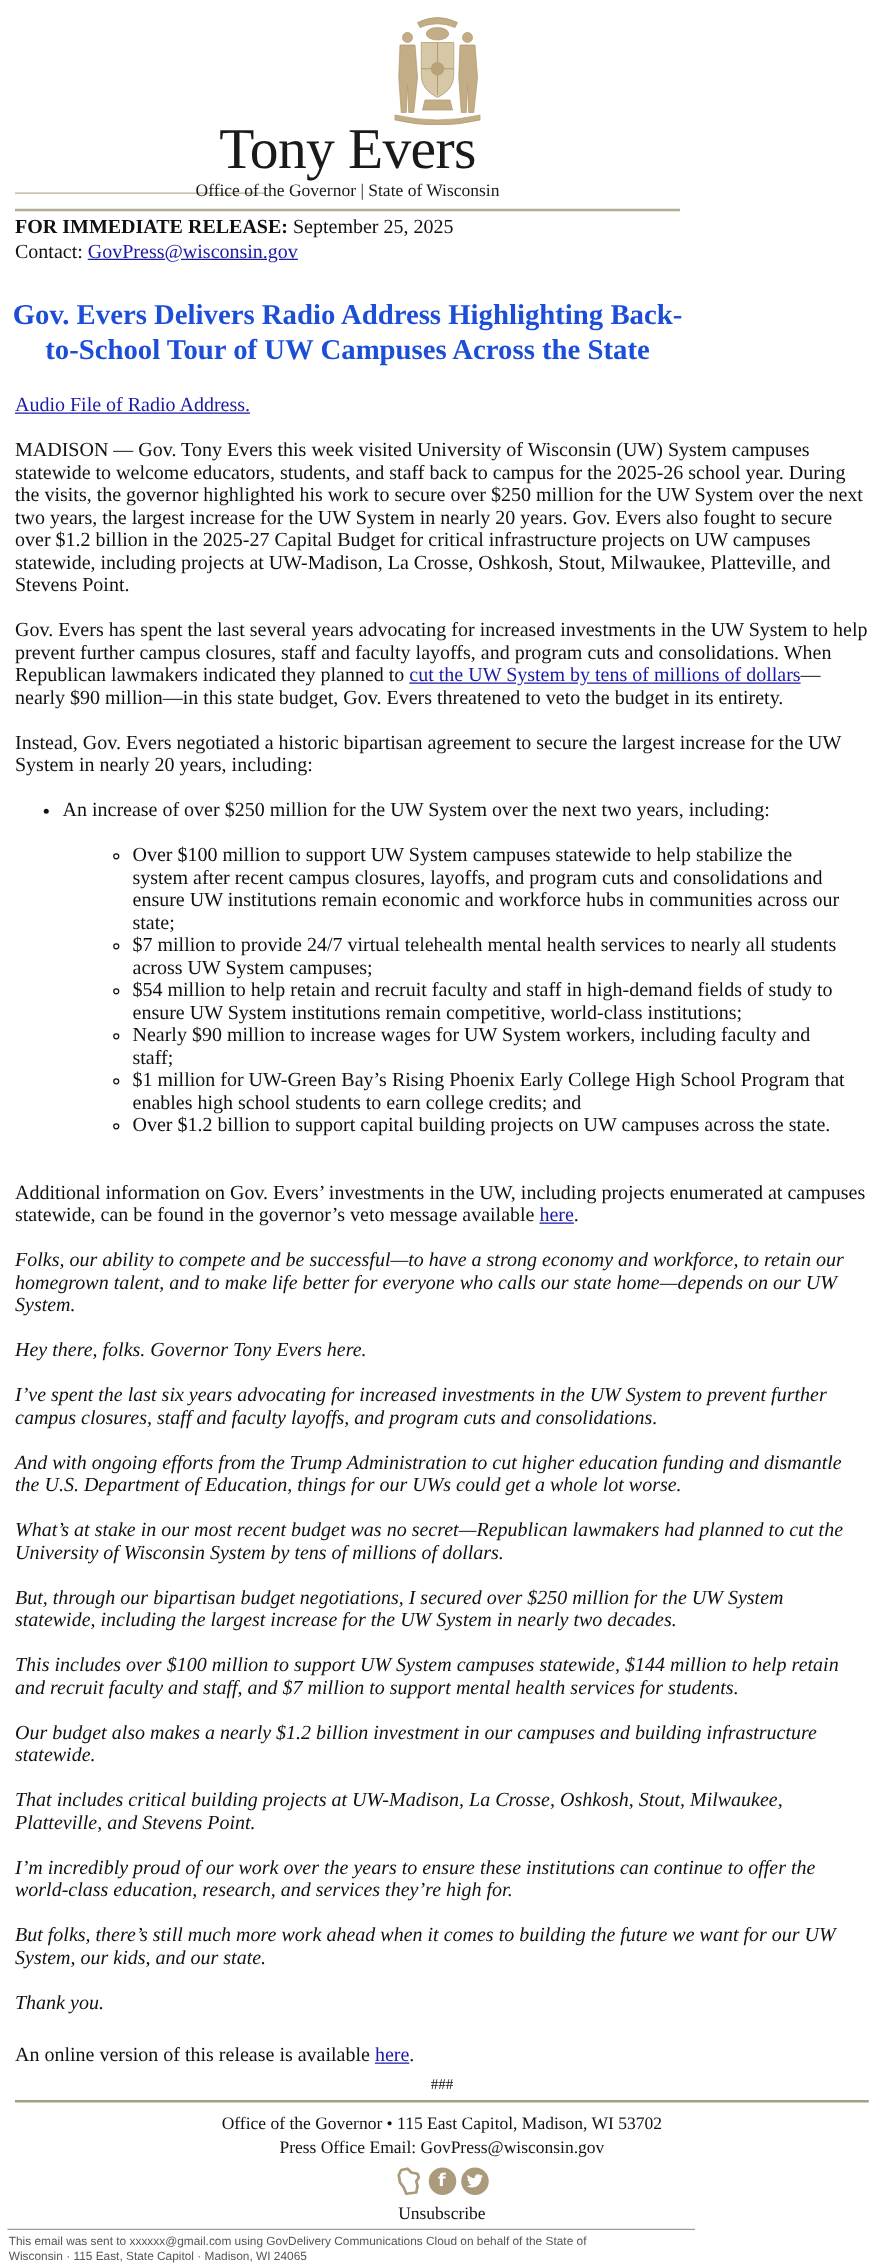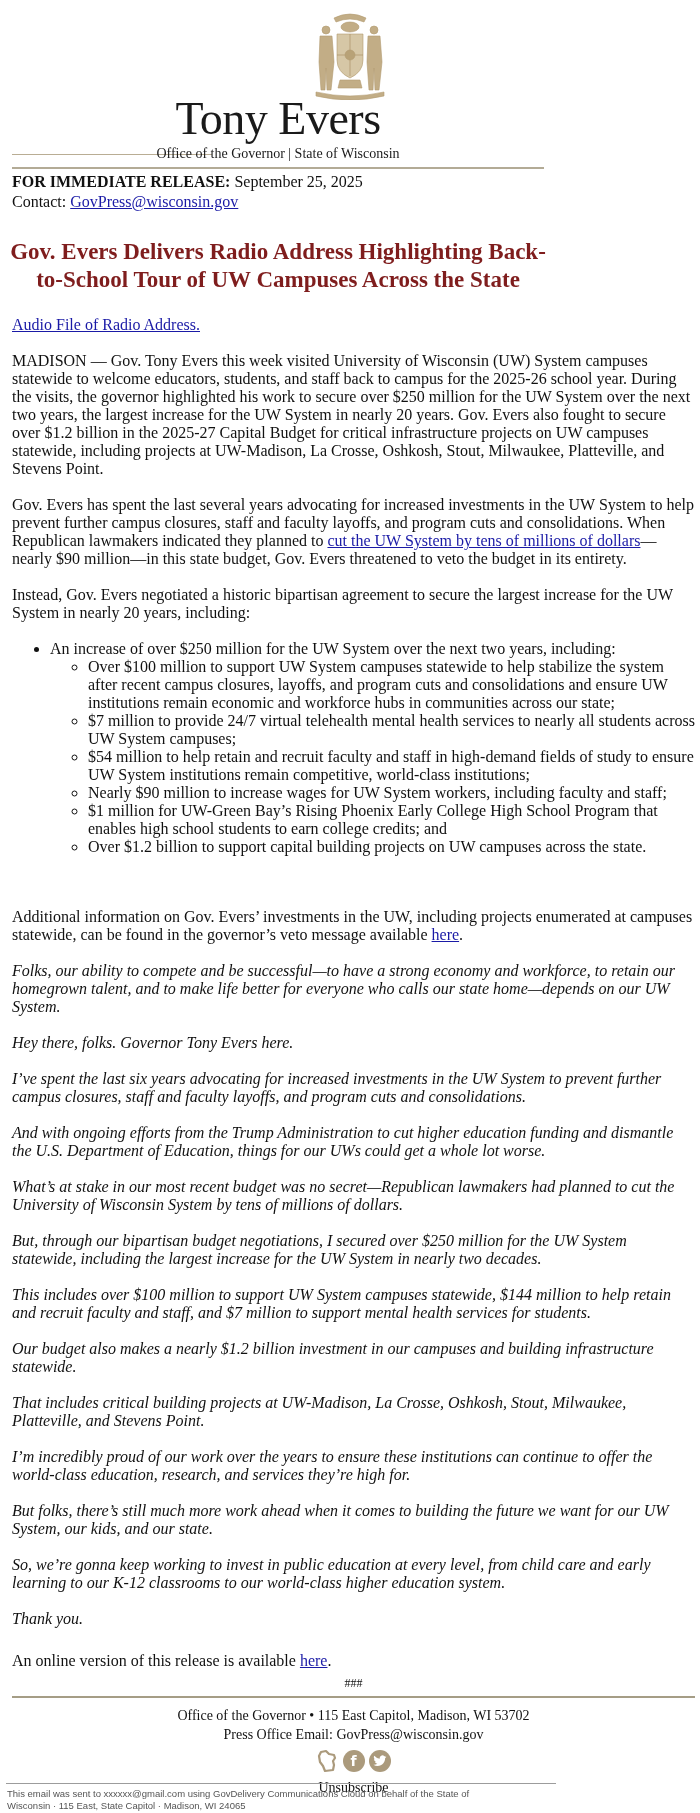--- a/index.html
+++ b/index.html
@@ -10,27 +10,27 @@
   .brand-name { position: absolute; left: 0; right: 0; top: 96px; text-align: center; font-size: 46px; line-height: 46px; color: #1a1a1a; letter-spacing: -0.5px; }
   .brand-sub-row { position: absolute; left: 12px; right: 12px; top: 146px; height: 16px; }
   .brand-sub-line { position: absolute; left: 0; top: 8px; width: 200px; height: 1px; background: #b9ad94; }
   .brand-sub { position: absolute; left: 0; right: 0; top: 0; text-align: center; font-size: 14px; line-height: 16px; color: #1a1a1a; }
   .header-rule { position: absolute; left: 12px; right: 12px; top: 167px; height: 2px; background: #b3ab96; }
 
   .meta { position: absolute; left: 12px; top: 172px; font-size: 16px; line-height: 20px; }
   .meta b { font-weight: bold; margin-top: 24px; }
   a.lnk { color: #1a1aa6; text-decoration: underline; }
 
-  .title { position: absolute; left: 10px; right: 10px; top: 238px; text-align: center; font-size: 23px; line-height: 28px; font-weight: bold; color: #7f1d1d; }
+  .title { position: absolute; left: 10px; right: 10px; top: 238px; text-align: center; font-size: 23px; line-height: 28px; font-weight: bold; color: #1d4ed8; }
 
   .body { position: absolute; left: 12px; width: 683px; top: 316px; font-size: 16px; line-height: 18px; }
   .body p { margin: 0 0 18px 0; }
   .body p.it { font-style: italic; }
   ul.l1 { margin: 0 0 18px 0; padding-left: 38px; list-style: disc; }
-  ul.l2 { margin: 0; padding-left: 38px; list-style: circle; }
+  ul.l2 { margin: 18px; padding-left: 38px; list-style: circle; }
   ul.l1 > li { margin: 0; }
 
   .endmark { text-align: center; font-size: 12px; line-height: 14px; margin-top: -12px; }
   .footer-rule { height: 2px; background: #a59d86; margin: 6px 0 8px 0; }
   .footer-line { text-align: center; font-size: 14px; line-height: 19px; }
   .social { display: flex; justify-content: center; gap: 4px; margin: 4px 0 4px 0; height: 26px; align-items: center; }
   .soc-circle { width: 22px; height: 22px; border-radius: 50%; background: #ab9a7c; color: #fff; font-family: "DejaVu Sans", sans-serif; font-weight: bold; font-size: 14px; display: flex; align-items: center; justify-content: center; }
   .gd-rule { position: absolute; left: 6px; right: 0; top: 1783px; height: 1px; background: #9c9c9c; }
   .gd { position: absolute; left: 7px; top: 1788px; width: 470px; font-family: "Liberation Sans", "DejaVu Sans", sans-serif; font-size: 9.5px; line-height: 12px; color: #555; }
 </style>
@@ -92,34 +92,33 @@
           <li>Over $100 million to support UW System campuses statewide to help stabilize the system after recent campus closures, layoffs, and program cuts and consolidations and ensure UW institutions remain economic and workforce hubs in communities across our state;</li>
           <li>$7 million to provide 24/7 virtual telehealth mental health services to nearly all students across UW System campuses;</li>
           <li>$54 million to help retain and recruit faculty and staff in high-demand fields of study to ensure UW System institutions remain competitive, world-class institutions;</li>
           <li>Nearly $90 million to increase wages for UW System workers, including faculty and staff;</li>
           <li>$1 million for UW-Green Bay’s Rising Phoenix Early College High School Program that enables high school students to earn college credits; and</li>
           <li>Over $1.2 billion to support capital building projects on UW campuses across the state.</li>
         </ul>
       </li>
     </ul>
 
-    <p style="margin-top:52px;"><span>Additional information on Gov. Evers’ investments in the UW, including projects enumerated at campuses statewide, can be found in the governor’s veto message available </span><a class="lnk">here</a><span>.</span></p>
+    <p style="margin-top:36px;"><span>Additional information on Gov. Evers’ investments in the UW, including projects enumerated at campuses statewide, can be found in the governor’s veto message available </span><a class="lnk">here</a><span>.</span></p>
 
     <p class="it">Folks, our ability to compete and be successful—to have a strong economy and workforce, to retain our homegrown talent, and to make life better for everyone who calls our state home—depends on our UW System.</p>
     <p class="it">Hey there, folks. Governor Tony Evers here.</p>
     <p class="it">I’ve spent the last six years advocating for increased investments in the UW System to prevent further campus closures, staff and faculty layoffs, and program cuts and consolidations.</p>
     <p class="it">And with ongoing efforts from the Trump Administration to cut higher education funding and dismantle the U.S. Department of Education, things for our UWs could get a whole lot worse.</p>
     <p class="it">What’s at stake in our most recent budget was no secret—Republican lawmakers had planned to cut the University of Wisconsin System by tens of millions of dollars.</p>
     <p class="it">But, through our bipartisan budget negotiations, I secured over $250 million for the UW System statewide, including the largest increase for the UW System in nearly two decades.</p>
     <p class="it">This includes over $100 million to support UW System campuses statewide, $144 million to help retain and recruit faculty and staff, and $7 million to support mental health services for students.</p>
     <p class="it">Our budget also makes a nearly $1.2 billion investment in our campuses and building infrastructure statewide.</p>
     <p class="it">That includes critical building projects at UW-Madison, La Crosse, Oshkosh, Stout, Milwaukee, Platteville, and Stevens Point.</p>
     <p class="it">I’m incredibly proud of our work over the years to ensure these institutions can continue to offer the world-class education, research, and services they’re high for.</p>
     <p class="it">But folks, there’s still much more work ahead when it comes to building the future we want for our UW System, our kids, and our state.</p>
-    <p class="it">So, we’re gonna keep working to invest in public education at every level, from child care and early learning to our K-12 classrooms to our world-class higher education system.</p>
     <p class="it">Thank you.</p>
 
     <p style="margin-top:24px;"><span>An online version of this release is available </span><a class="lnk">here</a><span>.</span></p>
 
     <div class="endmark">###</div>
     <div class="footer-rule"></div>
 
     <div class="footer-line">Office of the Governor • 115 East Capitol, Madison, WI 53702</div>
     <div class="footer-line">Press Office Email: GovPress@wisconsin.gov</div>
     <div class="social">

